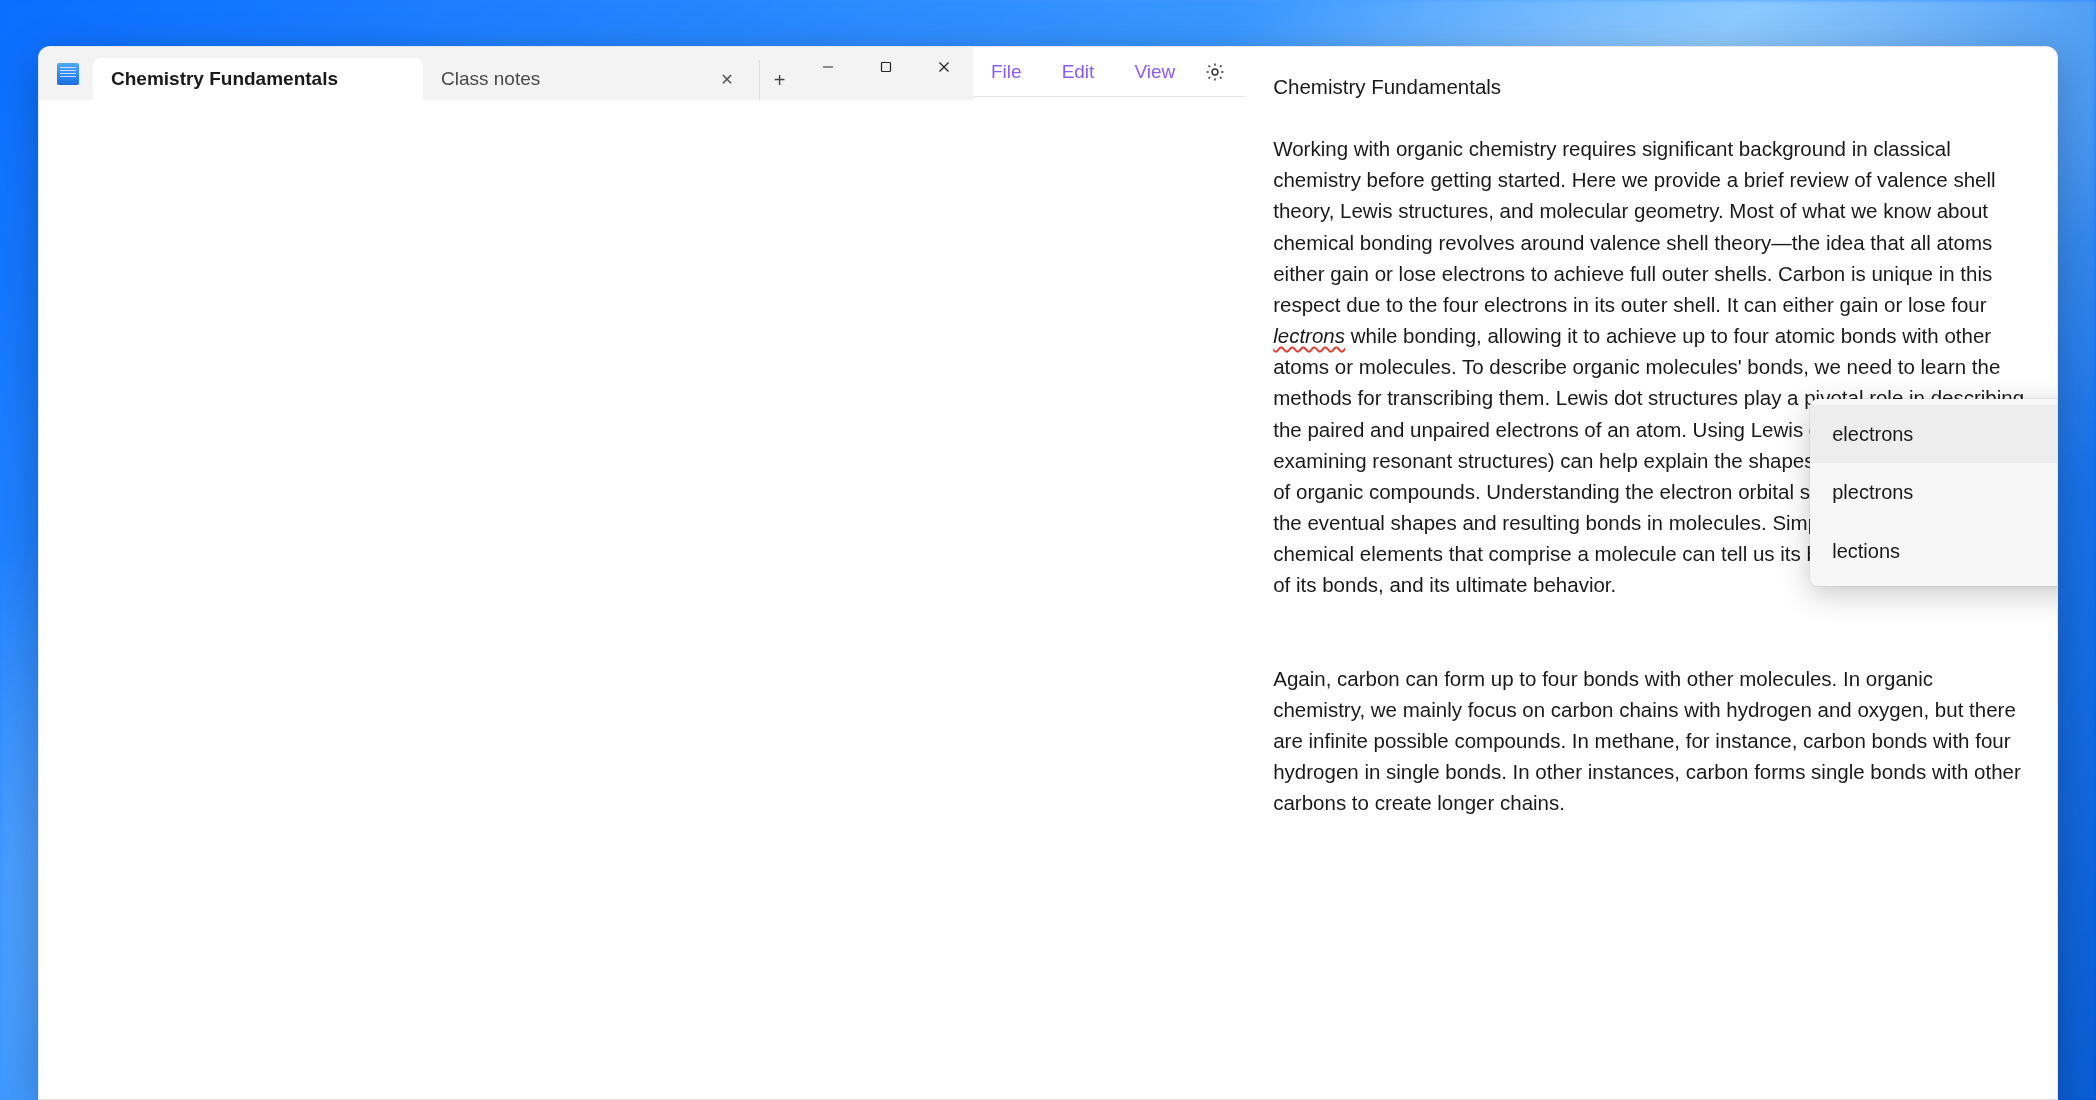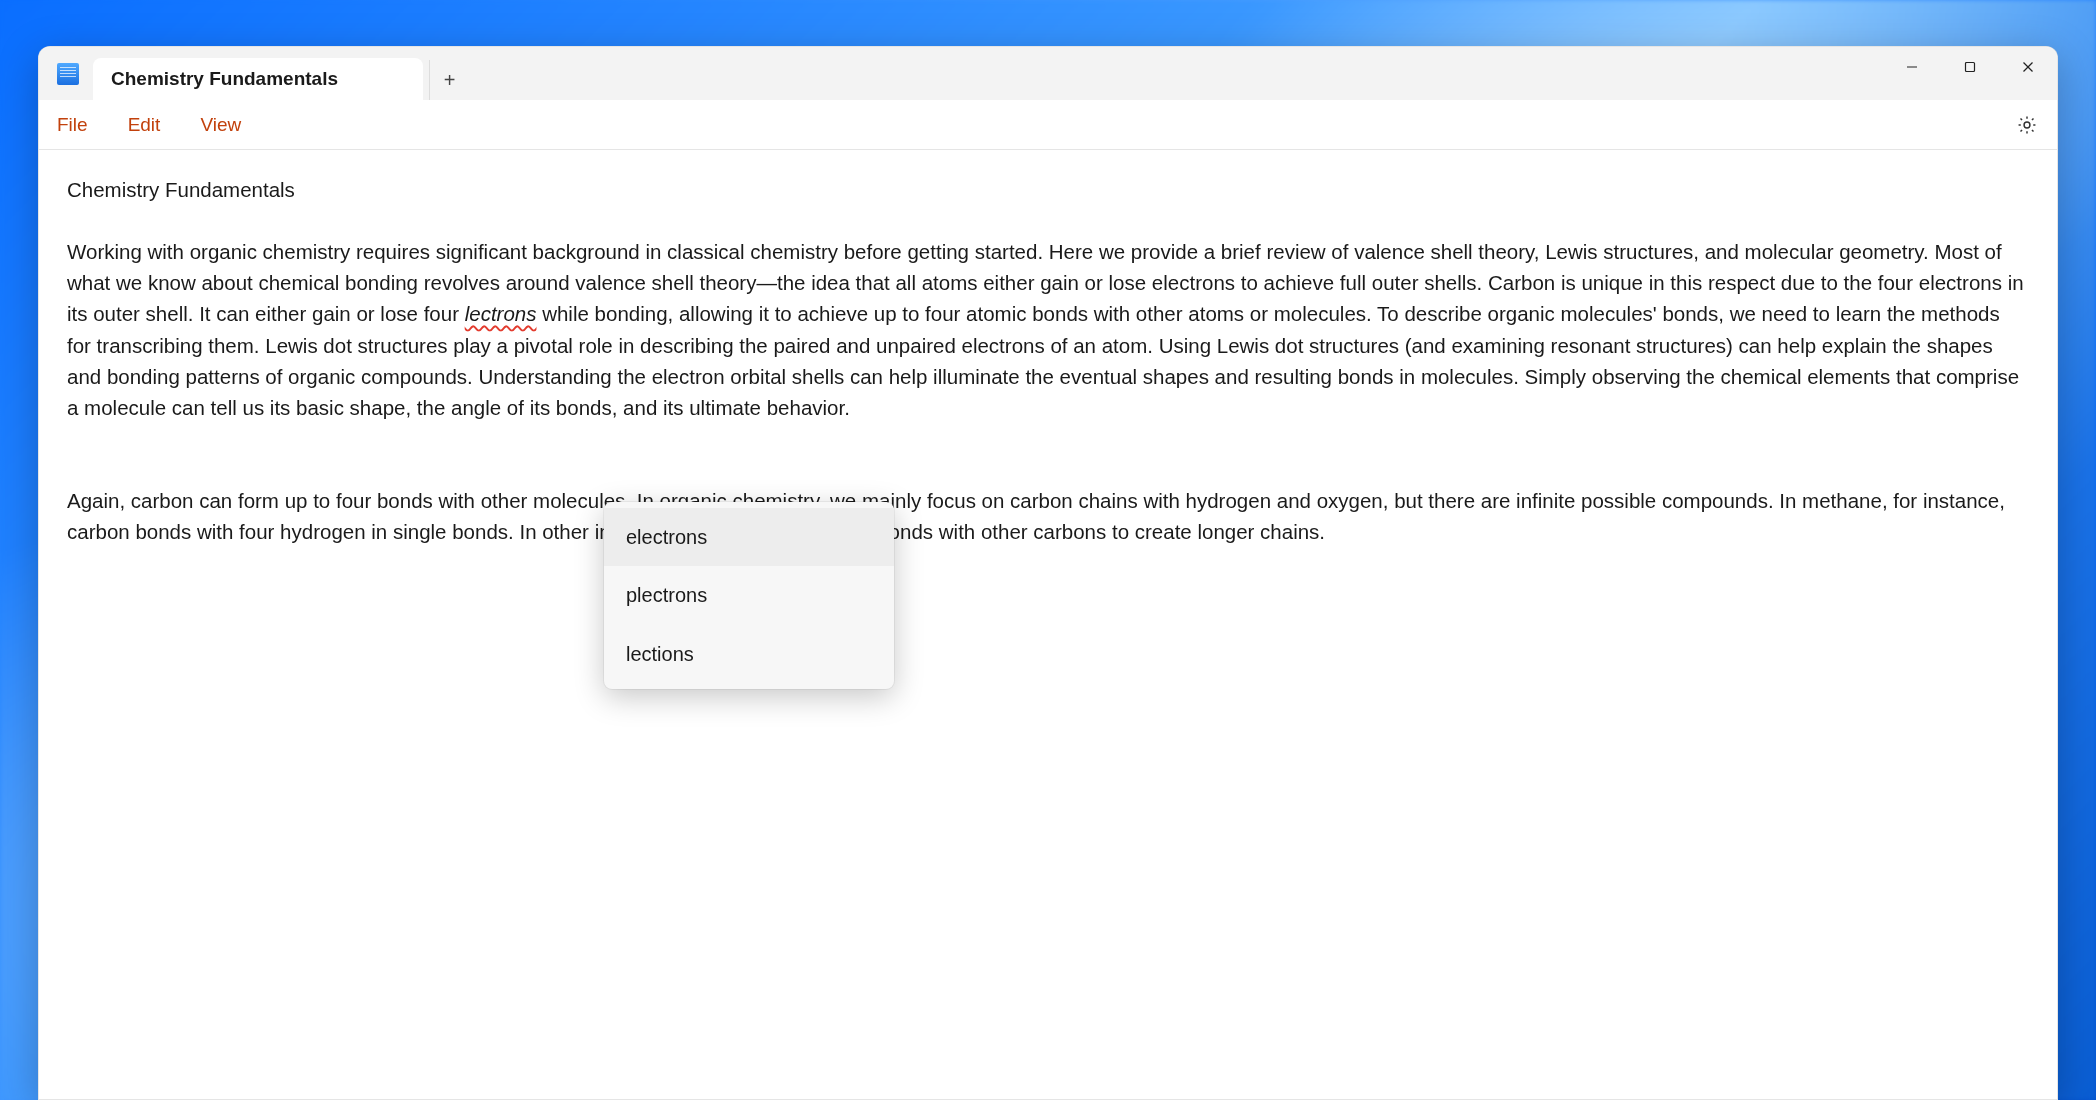--- a/index.html
+++ b/index.html
@@ -24,21 +24,21 @@
     position: absolute;
     left: 38px;
     top: 46px;
     right: 38px;
     bottom: 0;
     background: #ffffff;
     border-radius: 12px 12px 0 0;
     box-shadow: 0 10px 40px rgba(0,0,0,0.25);
     overflow: hidden;
     display: flex;
-    flex-direction: column;
+    flex-direction: row;
     border: 1px solid rgba(0,0,0,0.1);
   }
 
   .titlebar {
     display: flex;
     align-items: flex-start;
     height: 53px;
     background: #f3f3f3;
     position: relative;
   }
@@ -114,21 +114,21 @@
     display: flex;
     align-items: center;
     height: 50px;
     padding: 0 10px 0 6px;
     background: #ffffff;
     border-bottom: 1px solid #e5e5e5;
   }
   .menu-item {
     padding: 6px 20px;
     font-size: 19px;
-    color: #c2410c;
+    color: #8b5cf6;
     border-radius: 4px;
     cursor: pointer;
   }
   .menu-item:first-child { padding-left: 12px; }
   .menu-spacer { flex: 1; }
   .settings-btn {
     width: 40px; height: 40px;
     display: flex; align-items: center; justify-content: center;
     cursor: pointer;
   }
@@ -177,20 +177,24 @@
 <div class="bg-swirl"></div>
 
 <div class="window">
 
   <div class="titlebar">
     <div class="app-icon"></div>
     <div class="tabs">
       <div class="tab active">
         <span class="tab-label">Chemistry Fundamentals</span>
       </div>
+      <div class="tab">
+        <span class="tab-label">Class notes</span>
+        <span class="tab-close">✕</span>
+      </div>
       <div class="new-tab-btn">
         <span>+</span>
       </div>
     </div>
     <div class="win-controls">
       <div class="win-btn">
         <svg viewBox="0 0 14 14">
             <line x1="2" y1="7" x2="12" y2="7" stroke="#222" stroke-width="1.2"></line>
           </svg>
       </div>

